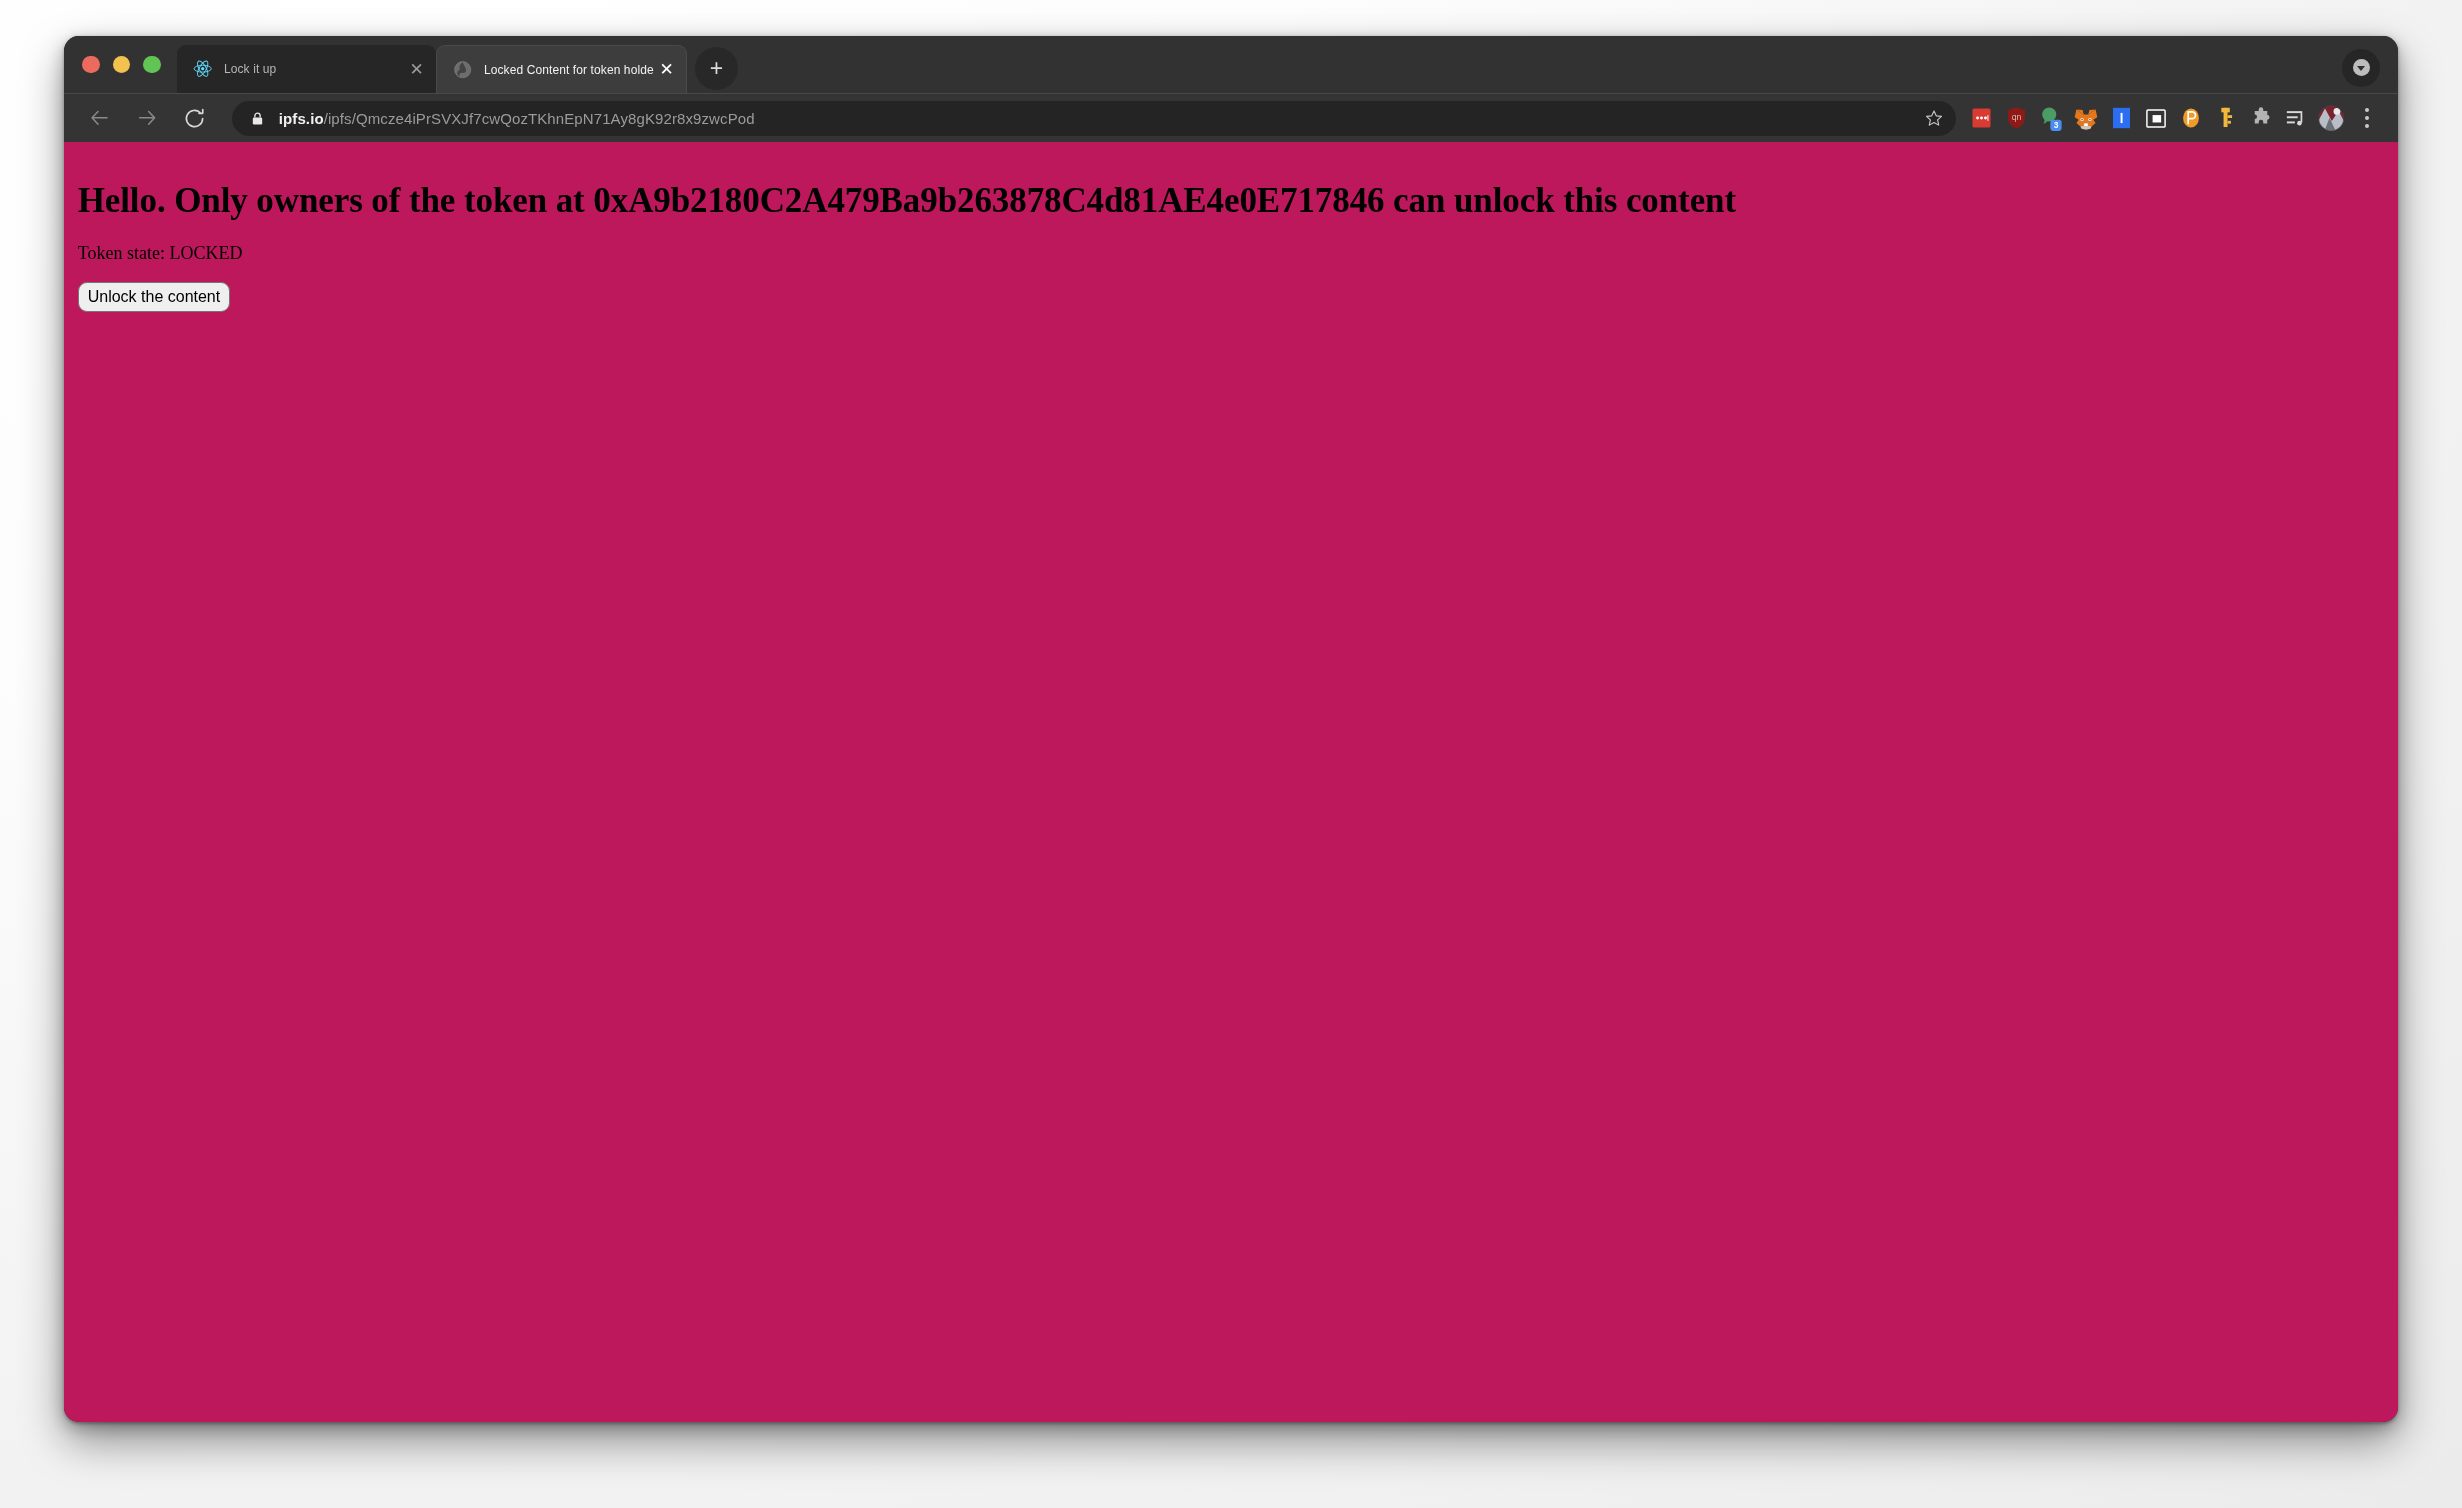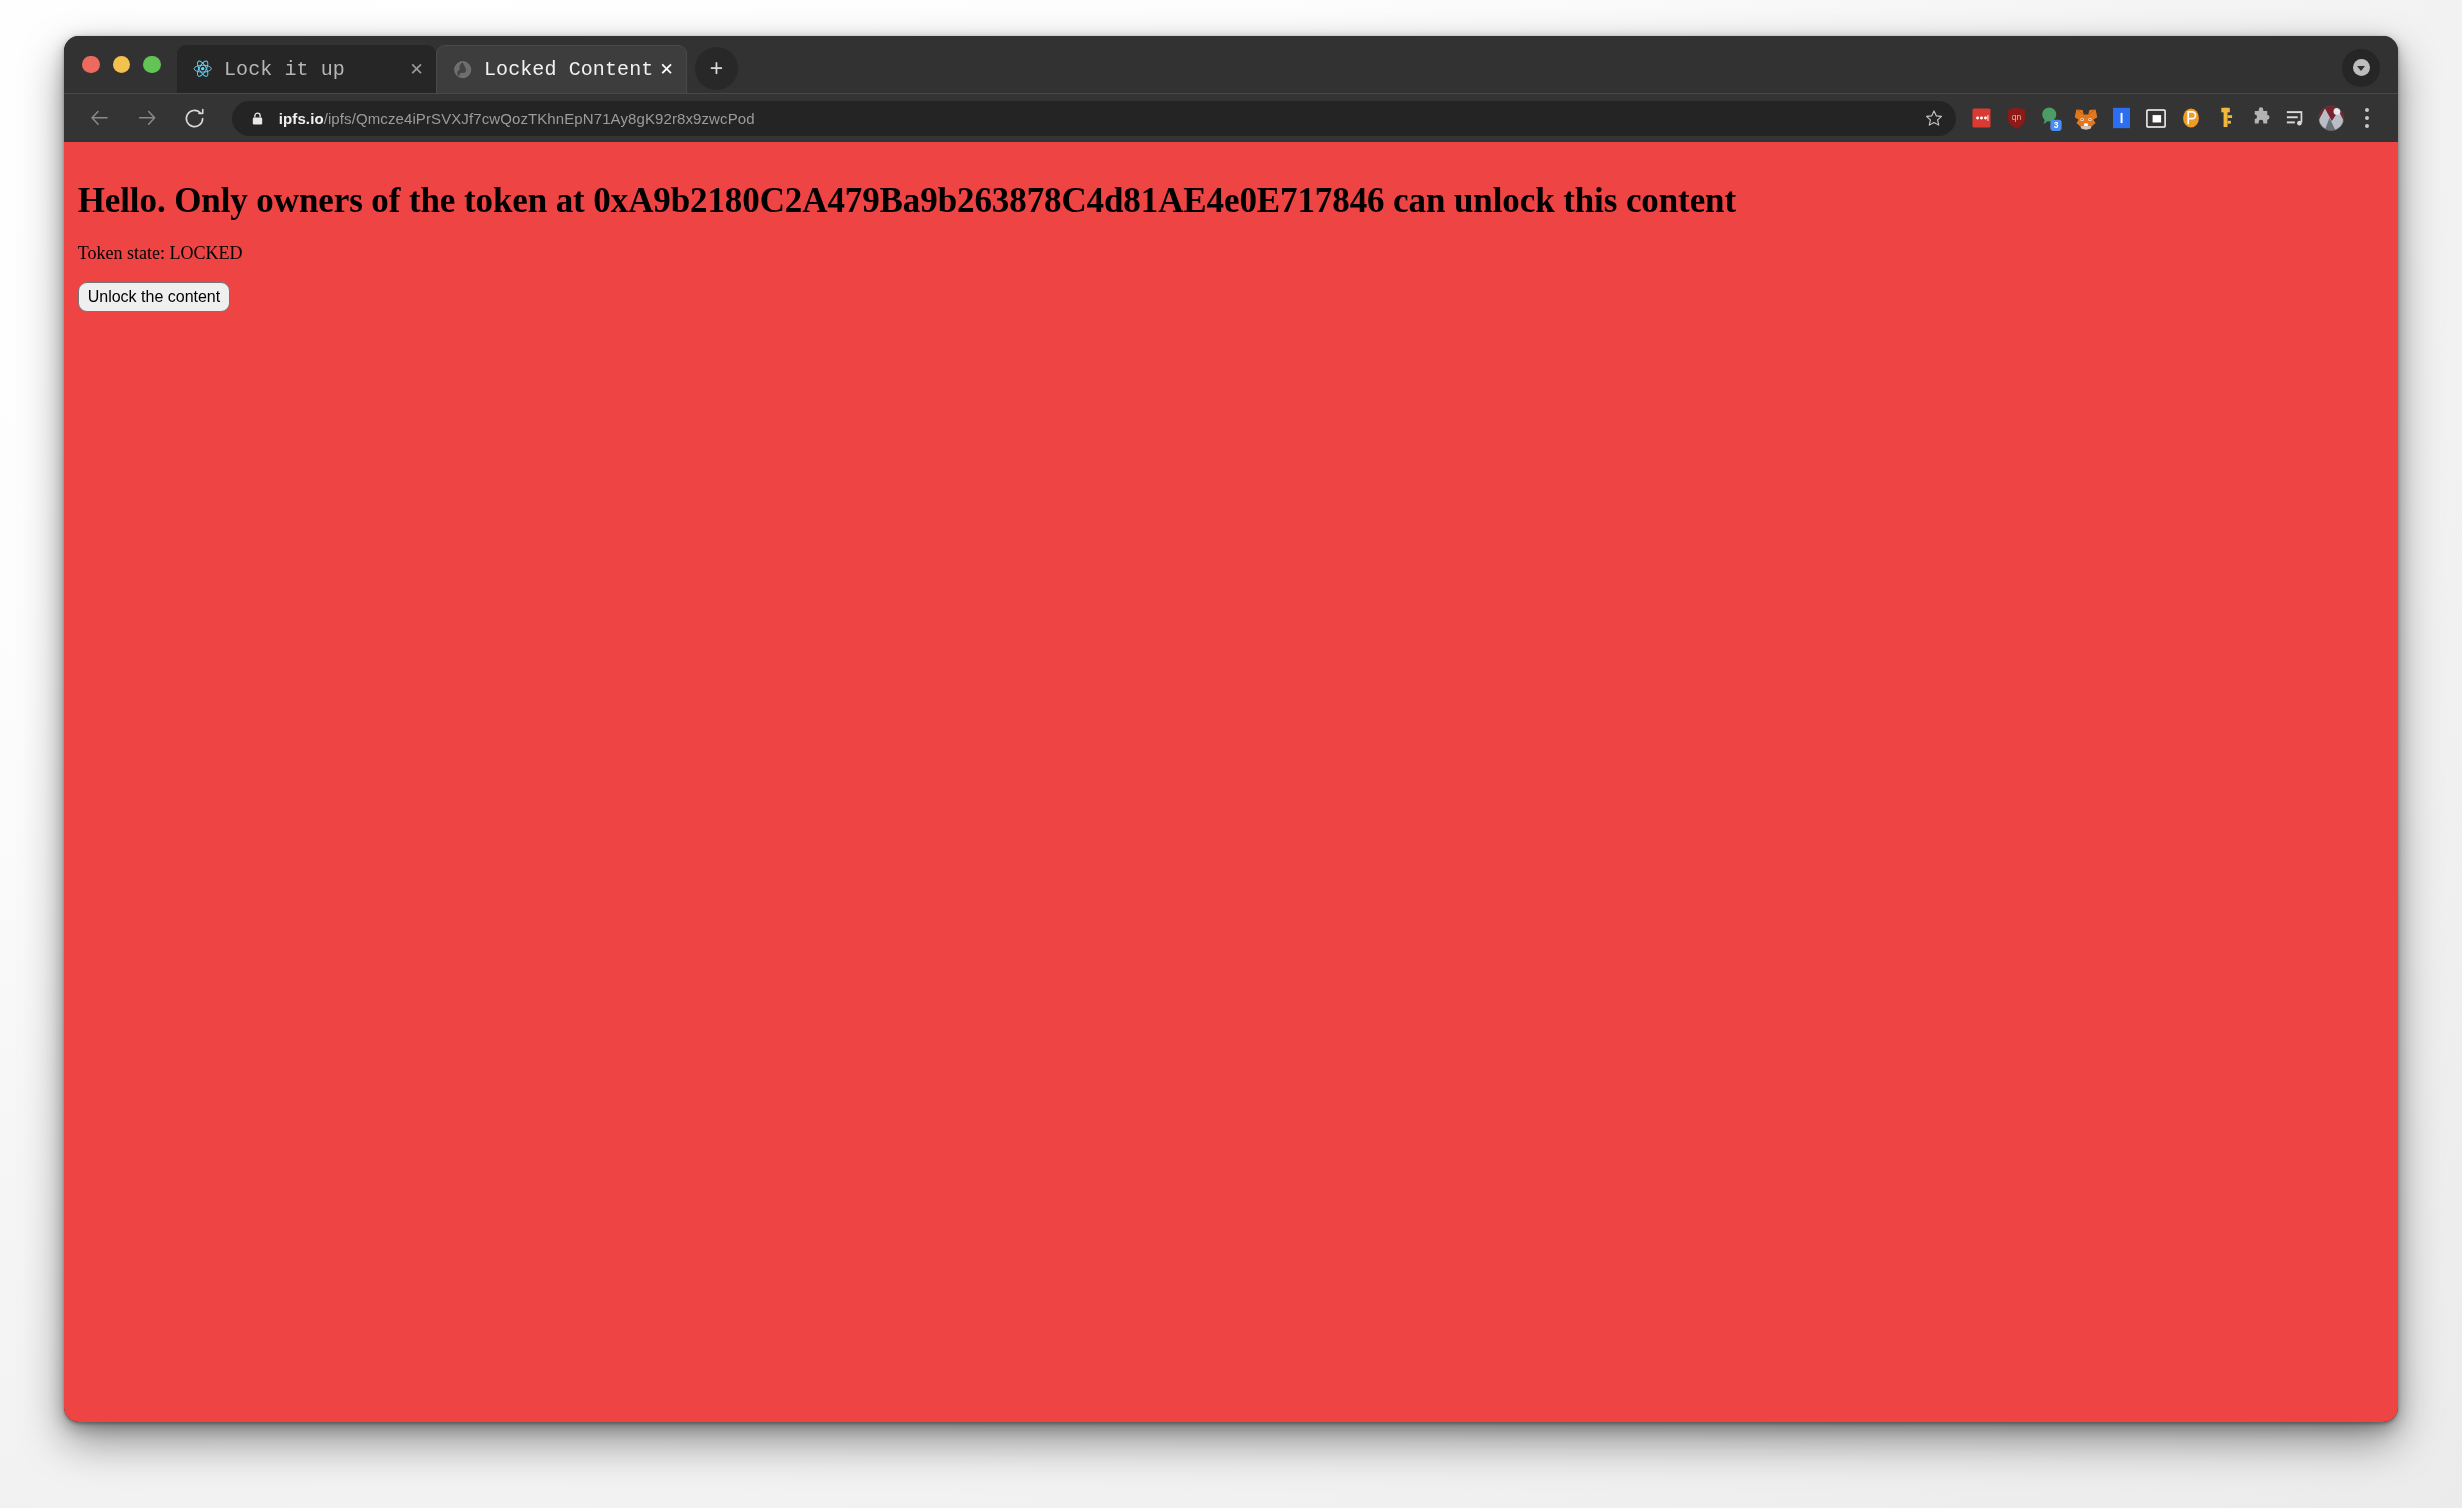--- a/index.html
+++ b/index.html
@@ -84,26 +84,26 @@
     width: 20.5px;
     height: 20.5px;
     flex: 0 0 20.5px;
     display: flex;
     align-items: center;
     justify-content: center;
     margin-right: 11.4px;
   }
   .tab-title {
     flex: 1 1 auto;
-    font-size: 20px;
+    font-size: 12px;
     letter-spacing: 0.1px;
     white-space: nowrap;
     overflow: hidden;
     text-overflow: clip;
-    font-family: Liberation Mono, monospace;
+    font-family: Liberation Sans, sans-serif;
   }
   .tab.inactive .tab-title { color: #b6b6b6; }
   .tab.active .tab-title   { color: #f2f2f2; }
   .tab-close {
     width: 23px;
     height: 23px;
     flex: 0 0 23px;
     display: flex;
     align-items: center;
     justify-content: center;
@@ -236,21 +236,21 @@
   }
   .menu-btn i {
     display: block;
     width: 4.6px; height: 4.6px;
     background: #c9c9c9;
     border-radius: 50%;
   }
 
   
   .viewport {
-    background: #ef4444;
+    background: #be185d;
     height: calc(1386px - 57px - 49px);
     overflow: hidden;
     position: relative;
   }
   .page-body {
     padding: 13.7px 13.7px 13.7px 13.7px;
     font-family: "Liberation Serif", serif;
     color: #000000;
   }
   h1.page-heading {

